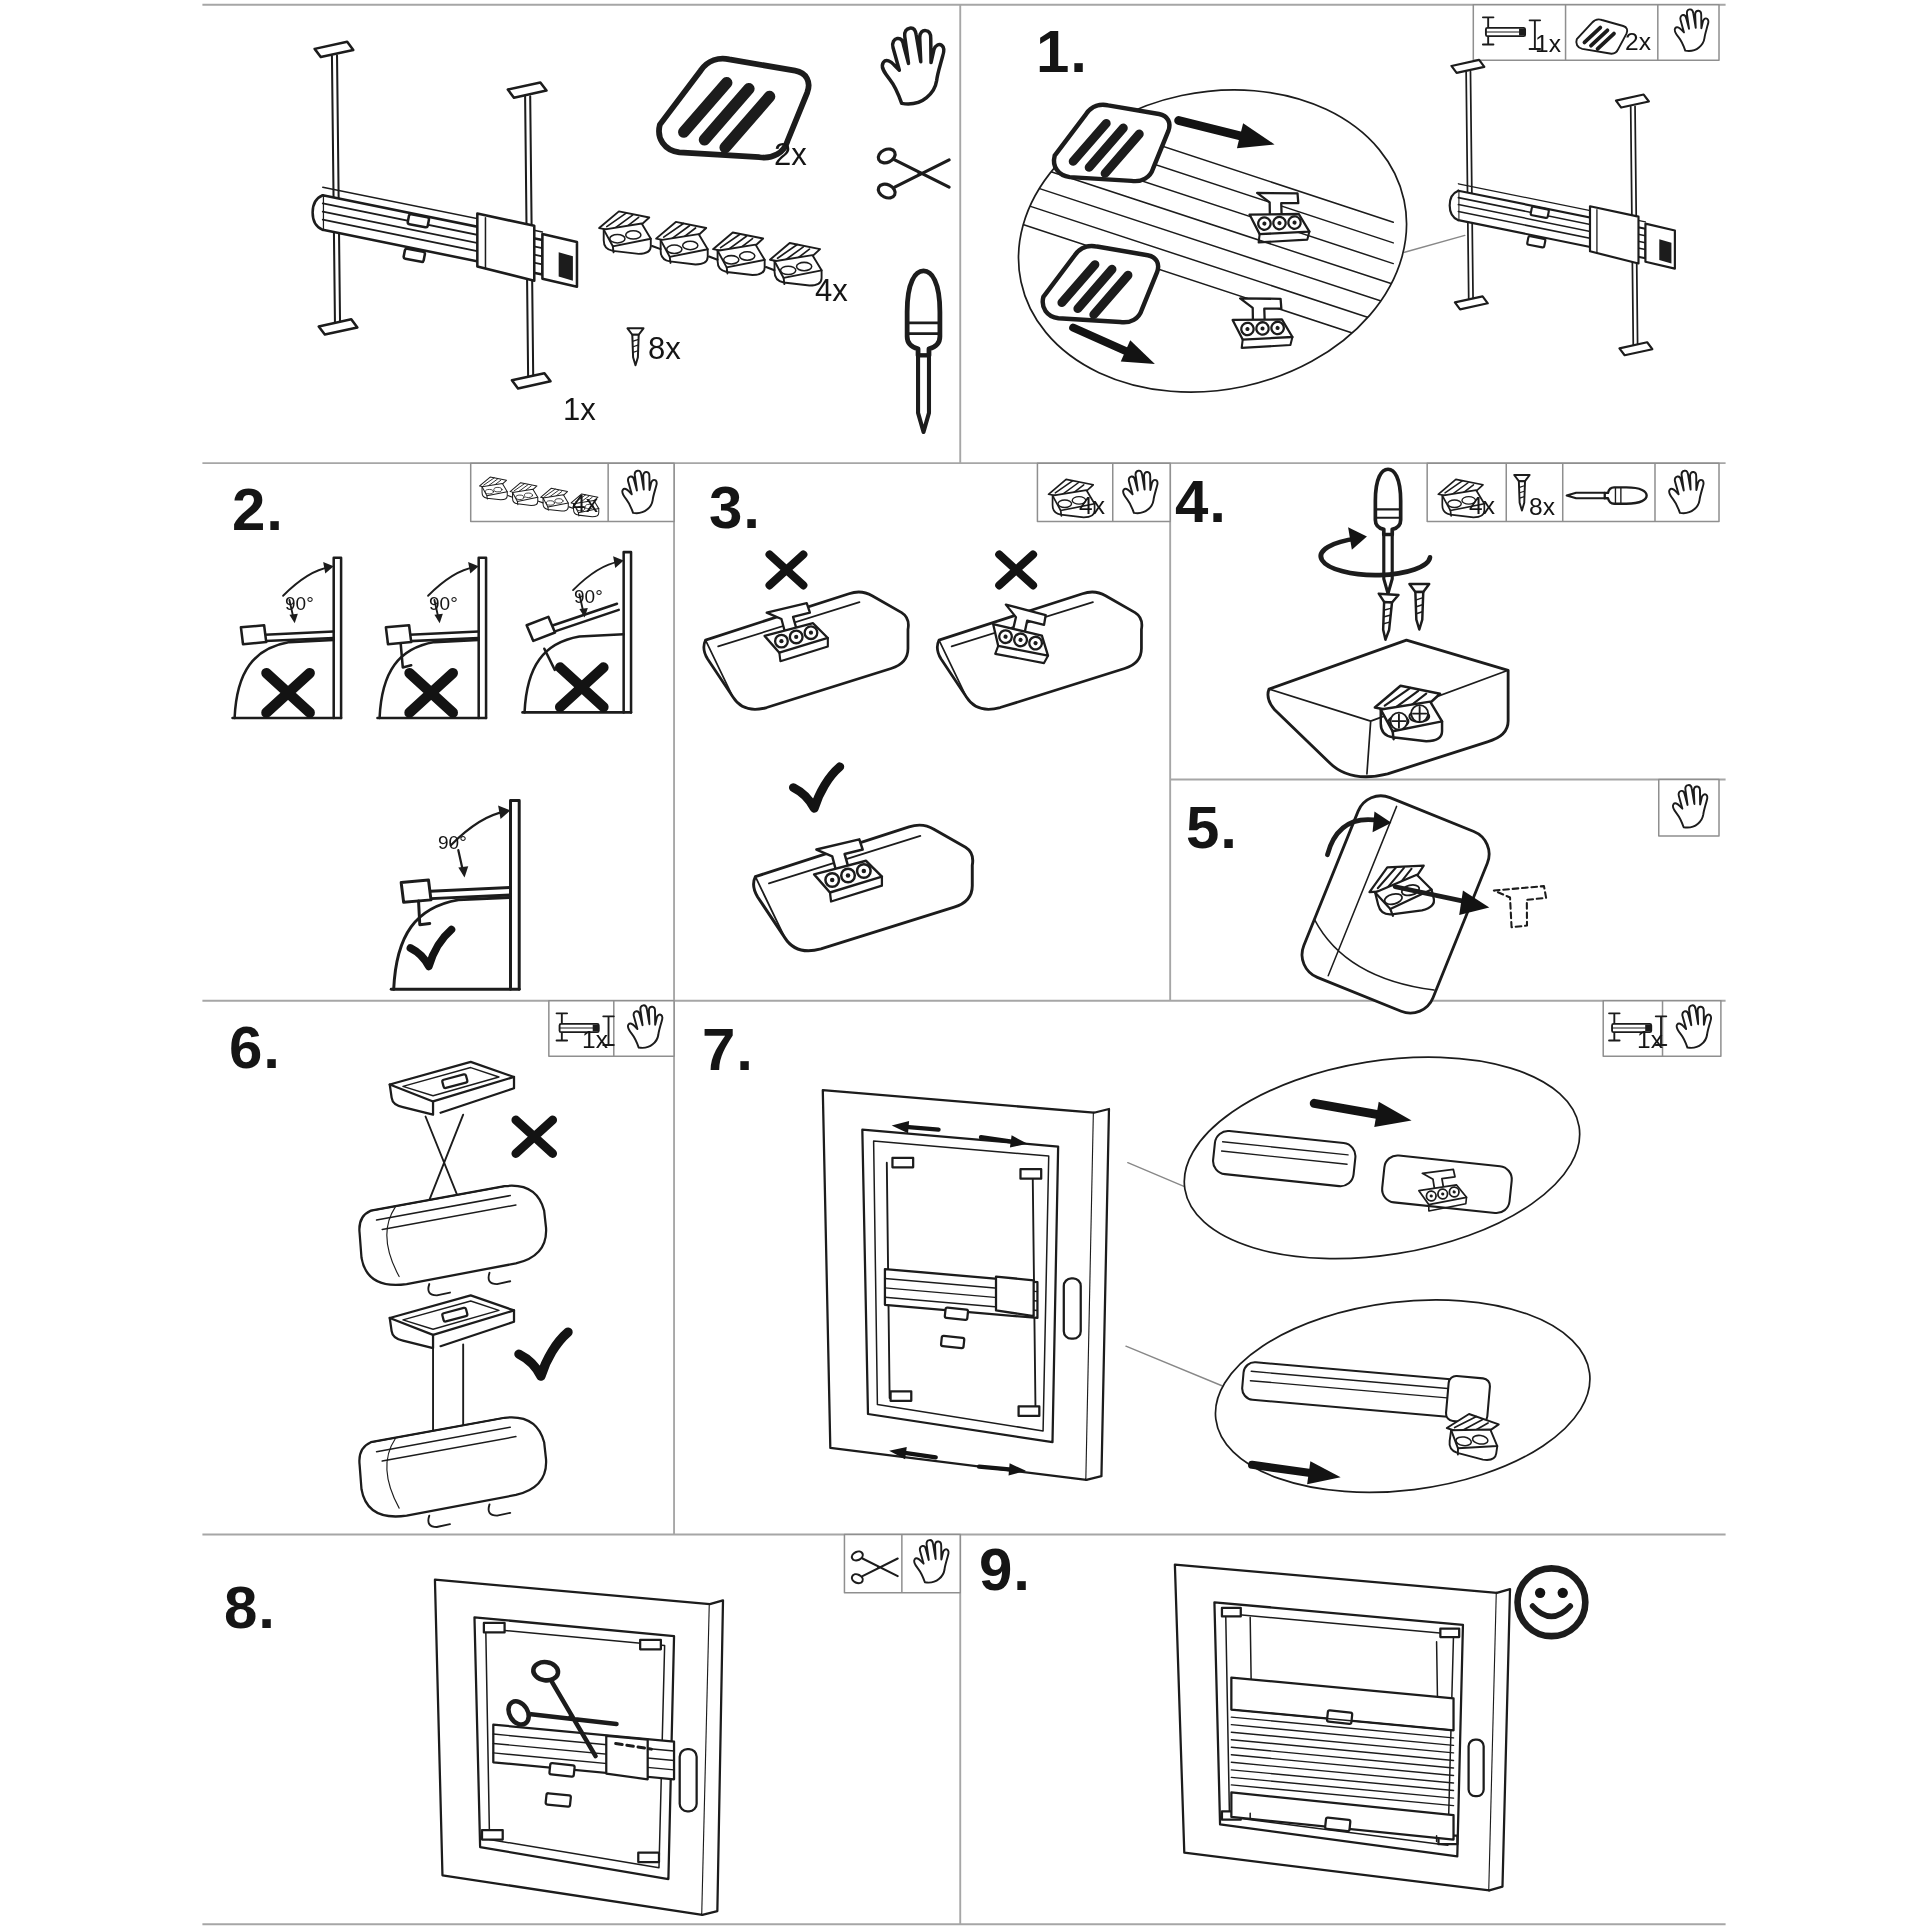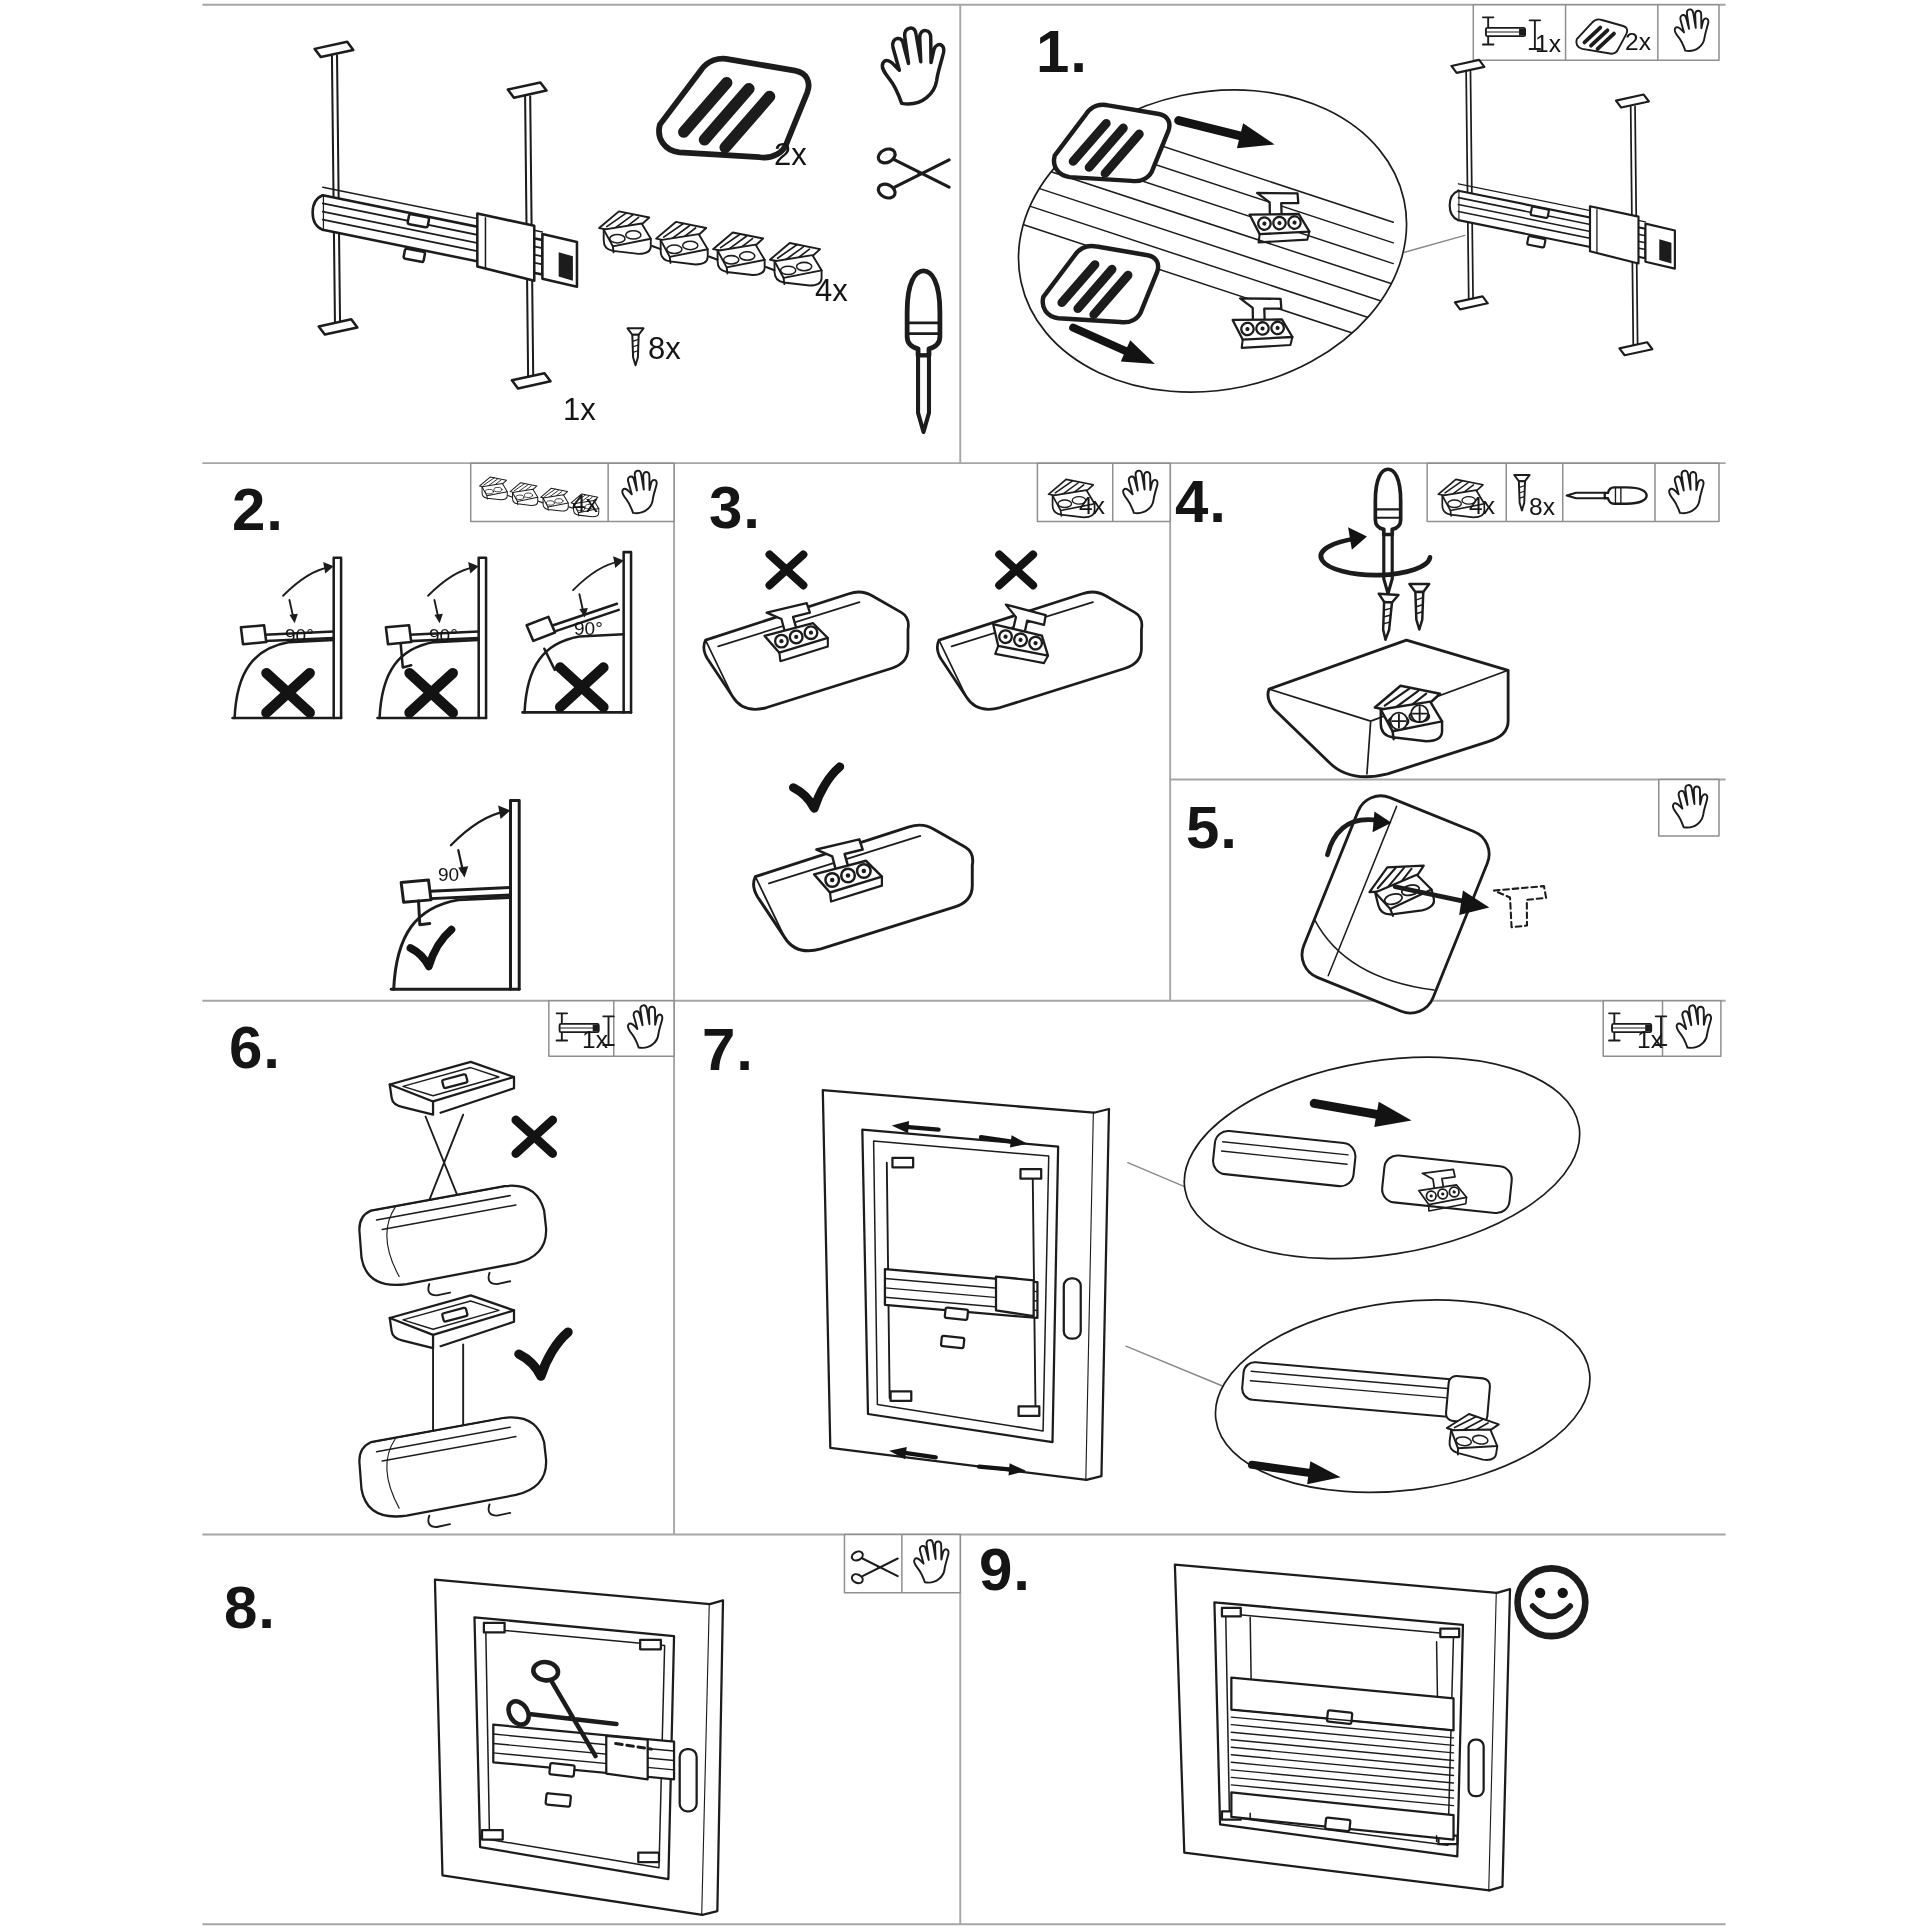--- a/index.html
+++ b/index.html
@@ -3,21 +3,21 @@
 <meta charset="utf-8">
 <style>
   html,body{margin:0;padding:0;background:#ffffff;}
   .page{position:relative;width:1928px;height:1928px;background:#ffffff;overflow:hidden;
         font-family:"Liberation Sans", sans-serif;color:#151515;}
   .art{position:absolute;left:0;top:0;width:1928px;height:1928px;}
   .ov{position:absolute;white-space:nowrap;color:#151515;}
   .stepnum{font-size:60px;font-weight:bold;letter-spacing:0.9px;}
   .qty{font-size:24.5px;}
   .qty-big{font-size:31px;}
-  .angle{font-size:19px;margin-top:32px;}
+  .angle{font-size:19px;}
 </style>
 </head>
 <body>
 
 <div class="page">
 
 <svg class="art" viewBox="0 0 2048 2048">
   <defs>
 
     <g id="hand">

